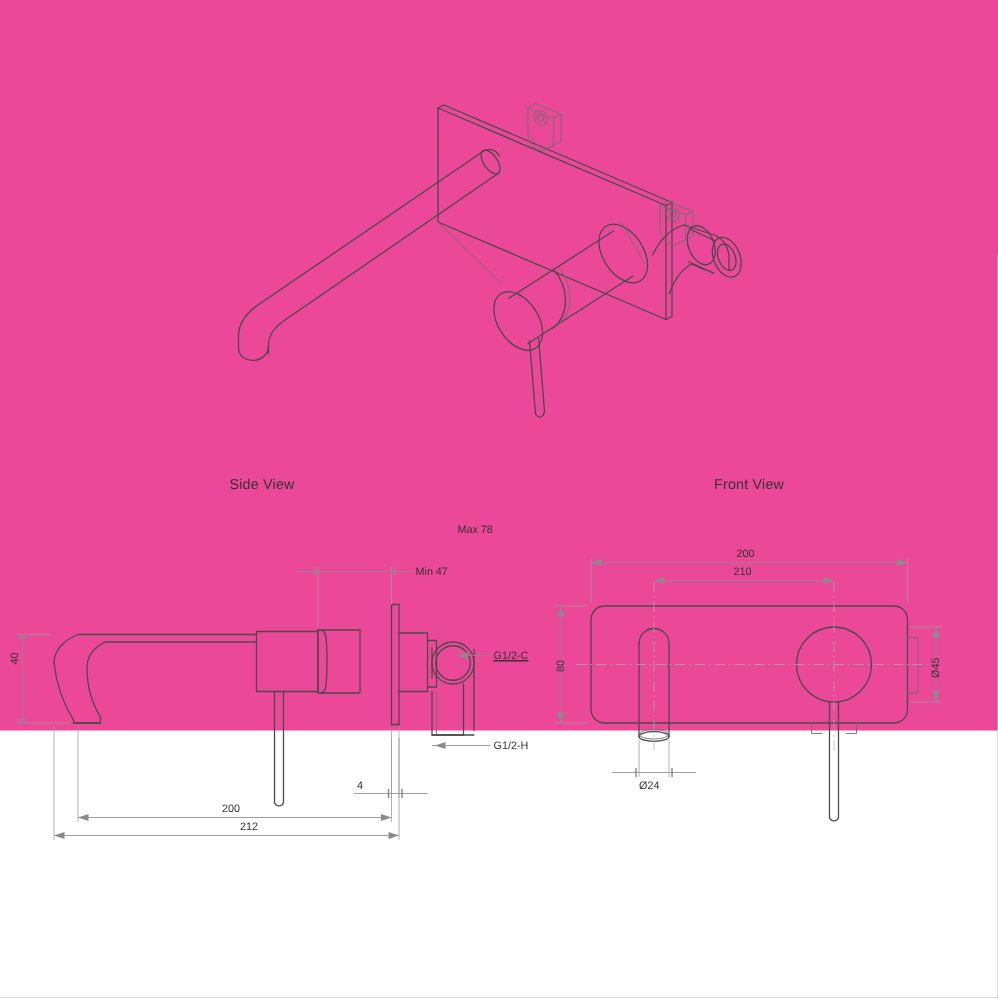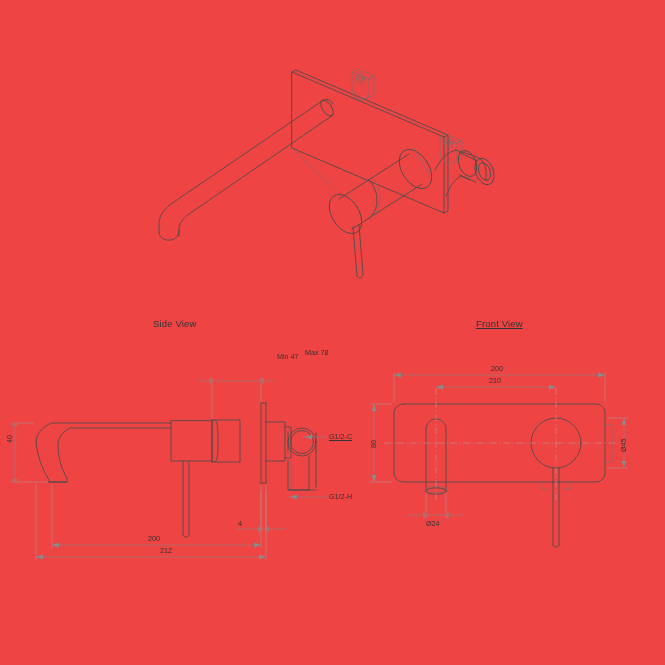--- a/index.html
+++ b/index.html
@@ -14,22 +14,22 @@
     position: relative;
     overflow: hidden;
     font-family: "Liberation Sans", sans-serif;
     color: #333333;
   }
   #sheet {
     position: absolute;
     left: 0;
     top: 0;
     width: 665px;
-    height: 665px;
-    background: #ef4444;
+    height: 487px;
+    background: #ec4899;
   }
   svg.dwg {
     position: absolute;
     left: 0;
     top: 0;
     width: 665px;
     height: 665px;
     display: block;
   }
   .ln {
@@ -338,25 +338,25 @@
         <path class="dim" d="M 408 515 L 464 515"></path>
         <path class="tick" d="M 424 512 L 424 518"></path>
         <path class="tick" d="M 448 512 L 448 518"></path>
       </g>
     </g>
 
   </svg>
 
   <div class="viewlabel" style="position:absolute; left:153px; top:318px;">Side View</div>
 
-  <div class="viewlabel" style="position:absolute; left:476px; top:318px;text-decoration:underline;">Front View</div>
+  <div class="viewlabel" style="position:absolute; left:476px; top:318px;">Front View</div>
 
   <div class="dimtext" style="position:absolute; left:5px; top:443px; transform:rotate(-90deg); transform-origin:left top;">40</div>
 
-  <div class="dimtext" style="position:absolute; left:277px; top:352px;">Min 47</div>
+  <div class="dimtext" style="position:absolute; left:277px; top:376px;">Min 47</div>
 
   <div class="dimtext" style="position:absolute; left:277px; top:348px;padding-left:28px;">Max 78</div>
 
   <div class="dimtext" style="position:absolute; left:148px; top:534px;">200</div>
 
   <div class="dimtext" style="position:absolute; left:148px; top:546px;padding-left:12px;">212</div>
 
   <div class="dimtext" style="position:absolute; left:238px; top:519px;">4</div>
 
   <div class="dimtext" style="position:absolute; left:329px; top:432px;text-decoration:underline;">G1/2-C</div>

